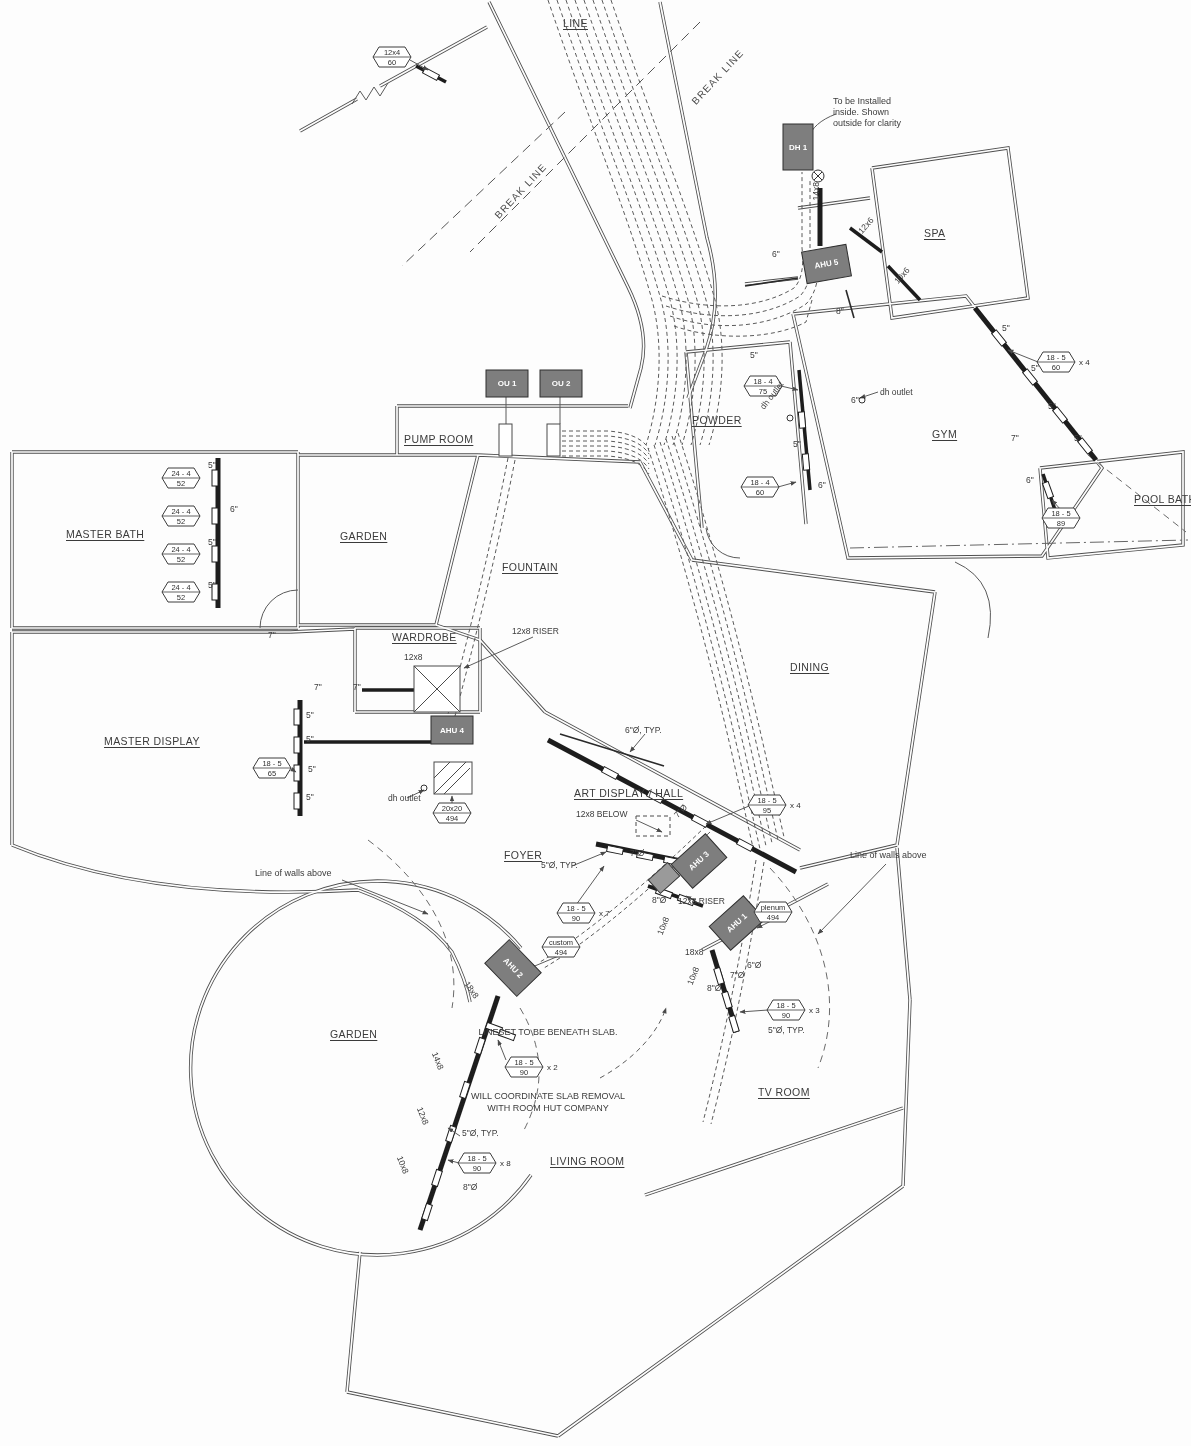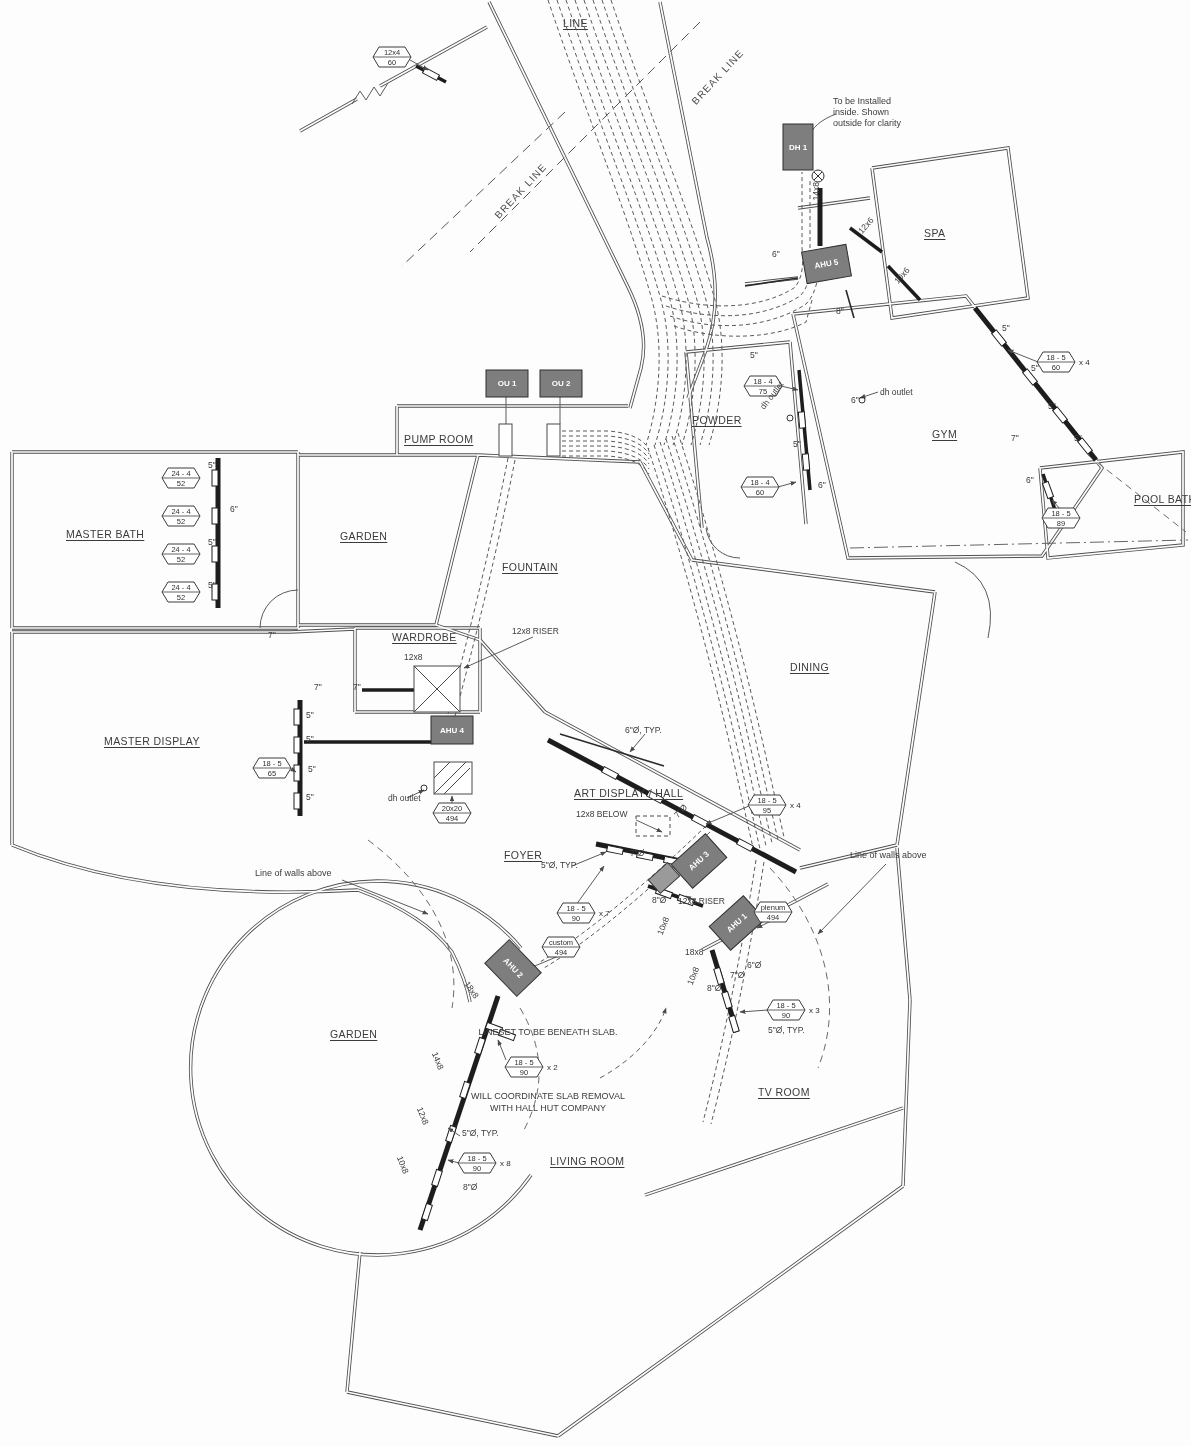--- a/index.html
+++ b/index.html
@@ -456,16 +456,16 @@
       <div class="label size" style="left: 463px; top: 1183px;">8"Ø</div>
       <div class="label note" style="left: 833px; top: 97px;">To be Installed</div>
       <div class="label note" style="left: 833px; top: 108px;">inside. Shown</div>
       <div class="label note" style="left: 833px; top: 119px;">outside for clarity</div>
       <div class="label brklabel" style="left: 694px; top: 98px; transform: rotate(-47deg);">BREAK LINE</div>
       <div class="label brklabel" style="left: 497px; top: 212px; transform: rotate(-47deg);">BREAK LINE</div>
       <div class="label note" style="left: 255px; top: 869px;">Line of walls above</div>
       <div class="label note" style="left: 850px; top: 851px;">Line of walls above</div>
       <div class="label note" style="left: 548px; top: 1028px; transform: translateX(-50%);">LINESET TO BE BENEATH SLAB.</div>
       <div class="label note" style="left: 548px; top: 1092px; transform: translateX(-50%);">WILL COORDINATE SLAB REMOVAL</div>
-      <div class="label note" style="left: 548px; top: 1104px; transform: translateX(-50%);">WITH HALL HUT COMPANY</div>
+      <div class="label note" style="left: 548px; top: 1104px; transform: translateX(-50%);">WITH ROOM HUT COMPANY</div>
     </div>
 
 </div>
 
 </body></html>

